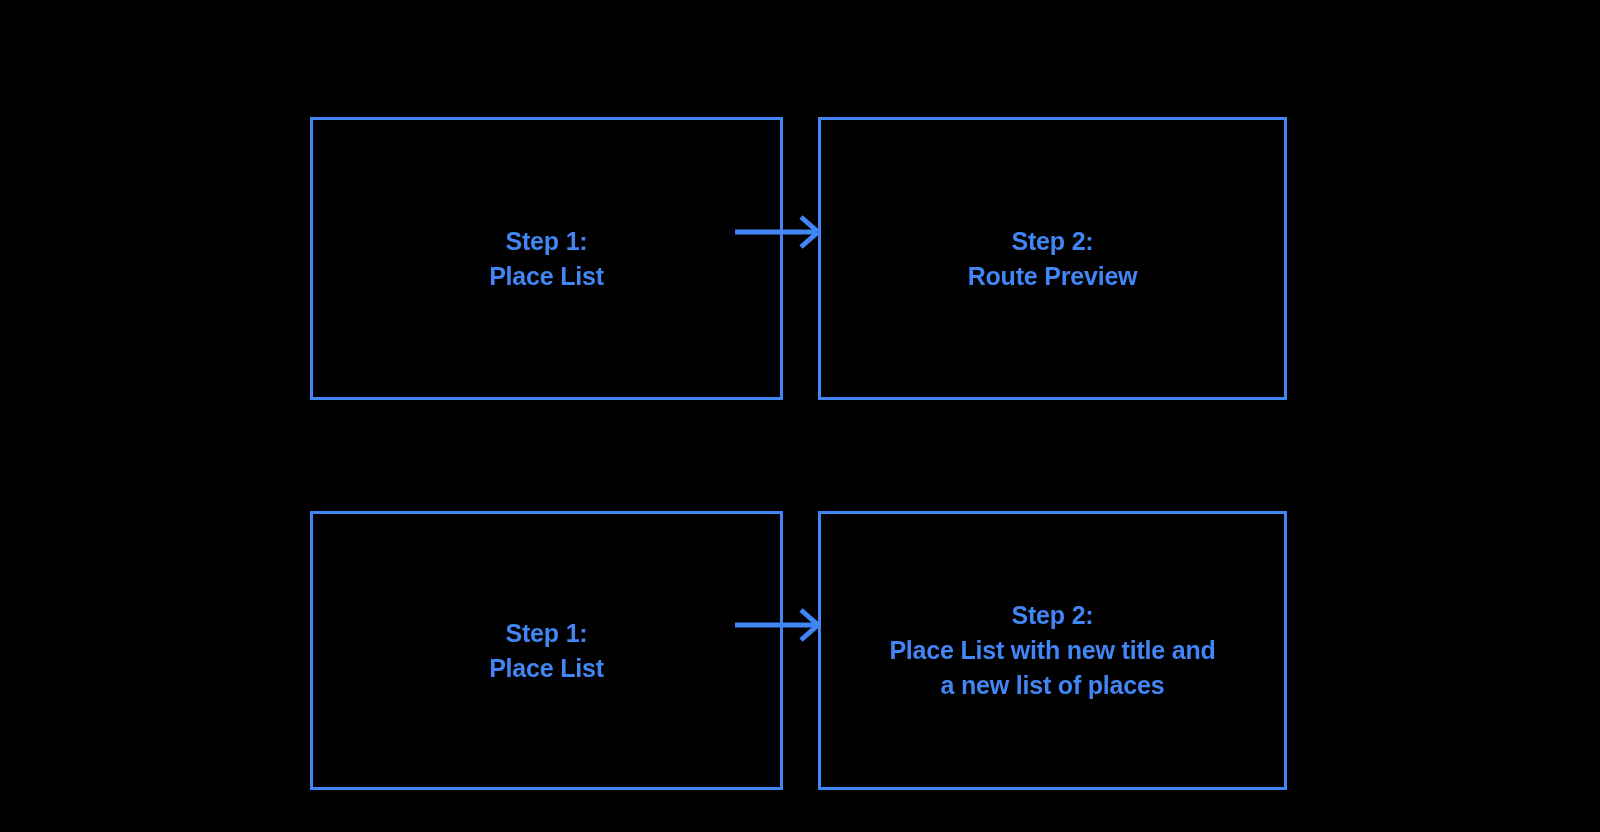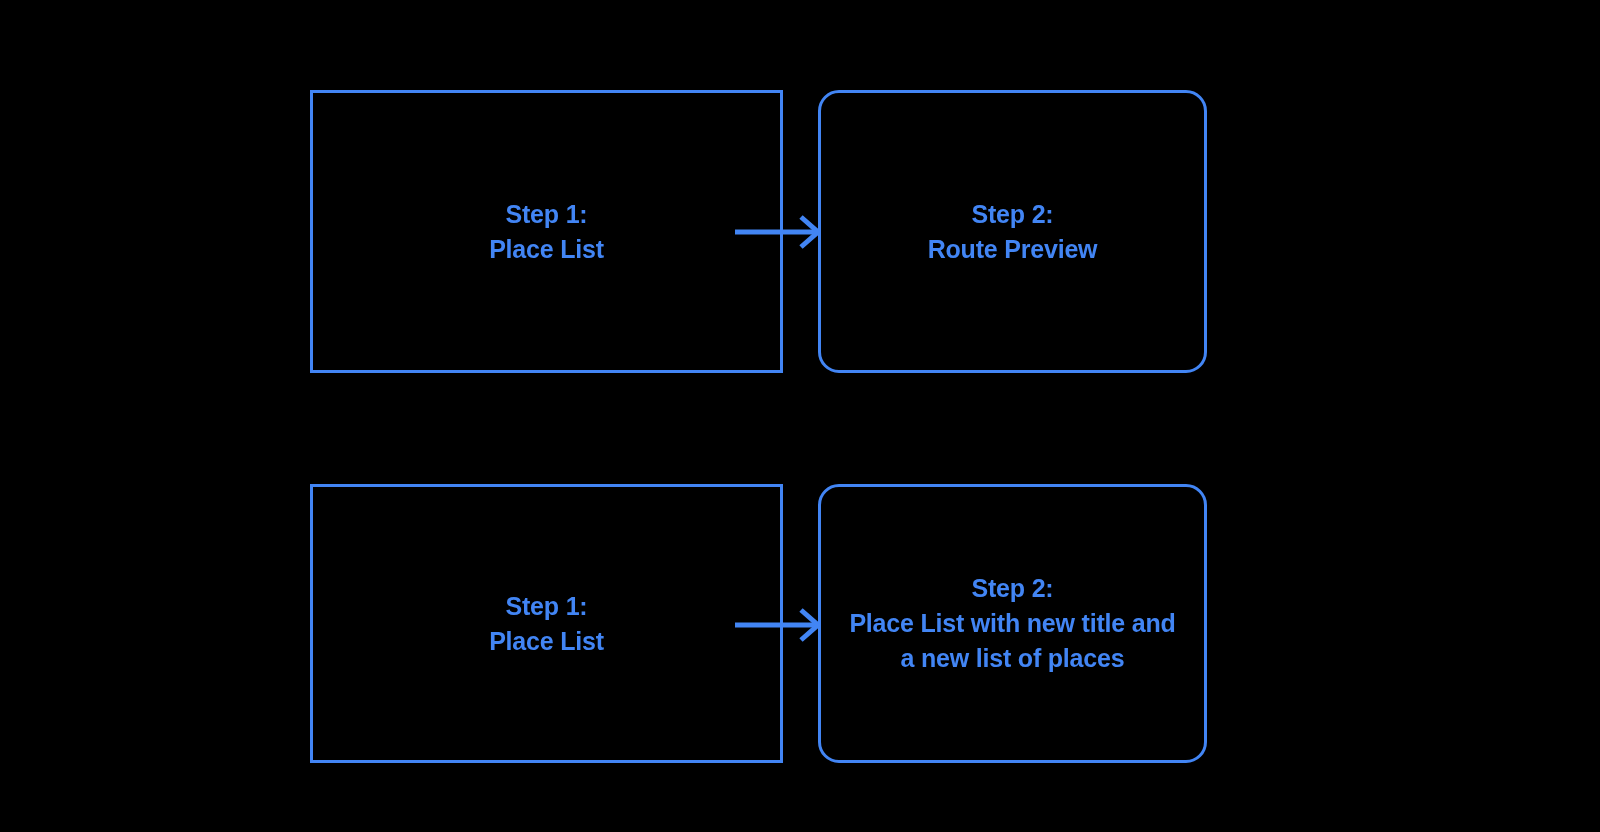--- a/index.html
+++ b/index.html
@@ -30,29 +30,29 @@
 
   .step-box {
     position: absolute;
     box-sizing: border-box;
     border: 3px solid #4285F4;
     background: transparent;
     display: flex;
     align-items: center;
     justify-content: center;
     text-align: center;
+    margin-top: 27px;
   }
   .step-box.box-left {
     left: 310px;
     width: 473px;
   }
   .step-box.box-right {
     left: 818px;
-    width: 389px;
-    border-radius: 21px;
+    width: 469px;
   }
   .row-top .step-box    { top: 0; height: 283px; }
   .row-bottom .step-box { top: 0; height: 279px; }
 
   .step-label {
     color: #4285F4;
     font-family: "Liberation Sans", sans-serif;
     font-size: 25px;
     font-weight: bold;
     line-height: 35px;

